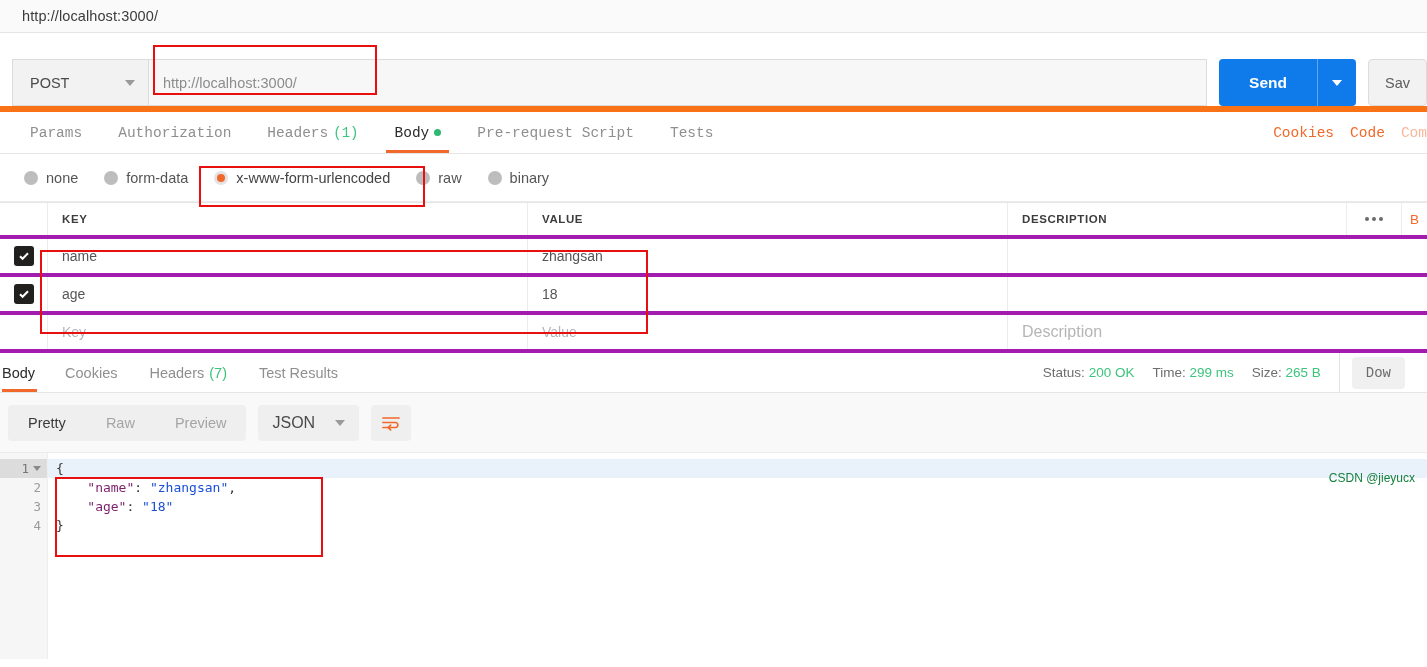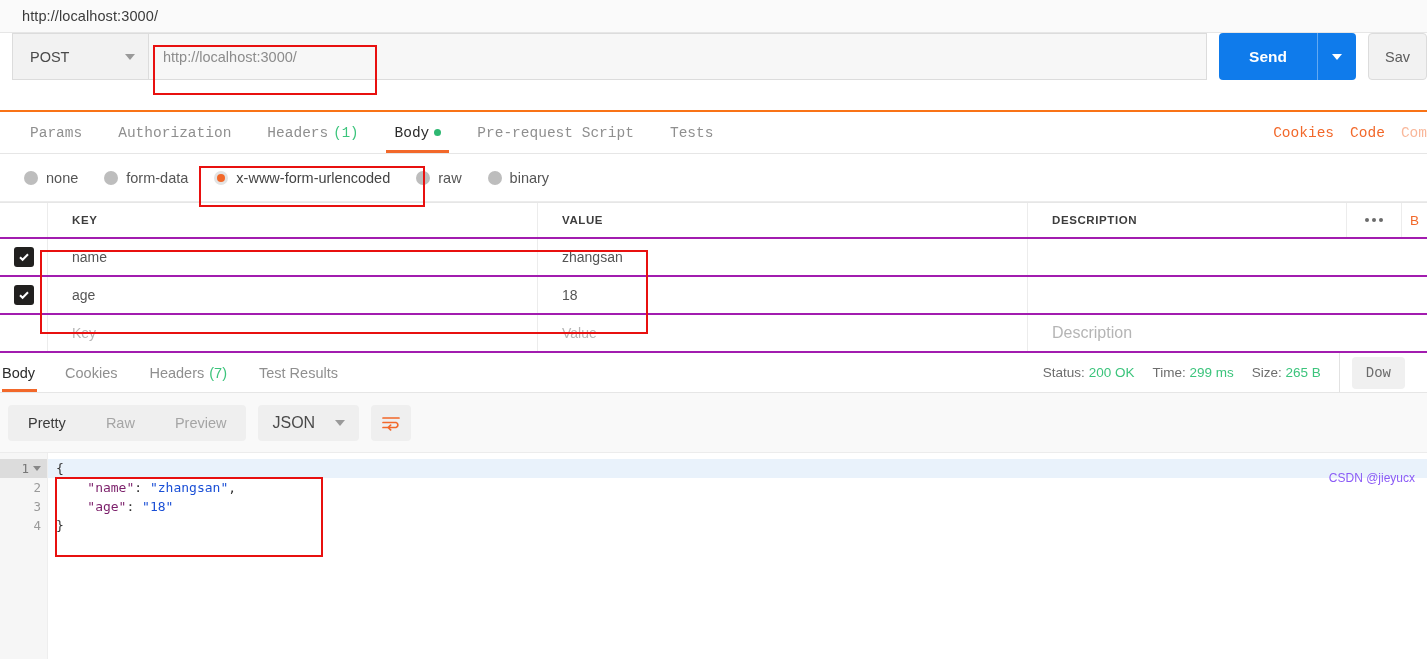--- a/index.html
+++ b/index.html
@@ -16,23 +16,23 @@
     height: 33px; background:#fafafa;
     border-bottom:1px solid #e6e6e6;
     display:flex; align-items:center;
   }
   .tabstrip .tab-title {
     padding-left: 22px; font-size: 14.5px; color:#3b3b3b; letter-spacing:.1px;
   }
 
   
   .urlbar {
-    height: 79px; display:flex; align-items:flex-start;
+    height: 79px; display:flex; align-items:flex-end;
     padding: 0 0 0 12px; gap:0; background:#fff;
-    border-bottom:2px solid #f97316;
+    border-bottom:6px solid #f97316;
   }
   .method-select {
     width: 136px; height: 47px; background:#f2f2f2;
     border:1px solid #dcdcdc; border-right:none;
     display:flex; align-items:center; justify-content:space-between;
     padding: 0 13px 0 17px; font-size:14.5px; color:#4a4a4a;
   }
   .caret-dn {
     width:0;height:0;border-left:5px solid transparent;border-right:5px solid transparent;
     border-top:6px solid #9a9a9a;
@@ -93,21 +93,21 @@
   .rad { display:flex; align-items:center; gap:8px; margin-right:26px; font-size:14.5px; color:#555; }
   .rad .dot { width:14px;height:14px;border-radius:50%;background:#bdbdbd; }
   .rad.sel .dot {
     background:#e3e3e3; display:flex;align-items:center;justify-content:center;
   }
   .rad.sel .dot::after { content:""; width:8px;height:8px;border-radius:50%;background:#f2682a;display:block; }
   .rad.sel span { color:#444; }
 
   
   .kvtable { border-top:1px solid #e6e6e6; }
-  .kvrow { display:flex; height:38px; border-bottom:2px solid #a21caf;gap:10px; }
+  .kvrow { display:flex; height:38px; border-bottom:4px solid #a21caf; }
   .kvrow.head { background:#fff; height:36px; }
   .cb-cell { width:48px; display:flex; align-items:center; justify-content:center;
              border-right:1px solid #ececec; }
   .cb { width:20px;height:20px;border-radius:3px;background:#21201f;display:flex;
         align-items:center;justify-content:center; }
   .cb svg { display:block; }
   .c-key { width:480px; border-right:1px solid #ececec; display:flex; align-items:center; padding-left:14px; }
   .c-val { width:480px; border-right:1px solid #ececec; display:flex; align-items:center; padding-left:14px; }
   .c-desc { flex:1; display:flex; align-items:center; padding-left:14px; }
   .kvrow.head .c-key, .kvrow.head .c-val, .kvrow.head .c-desc {
@@ -158,21 +158,21 @@
   .cl { height:19px; display:flex; align-items:center; padding-left:8px; white-space:pre; color:#333; }
   .cl.hl { background:#e9f2fb; }
   .k-str { color:#7b1f6a; }
   .v-str { color:#1a4fd6; }
   .punct { color:#333; }
 
   
   .ann { position:absolute; border:2px solid #e8100f; pointer-events:none; z-index:20; }
 
   
-  .wm { position:absolute; right:12px; bottom:6px; font-size:12px; color:#8b5cf6; }
+  .wm { position:absolute; right:12px; bottom:6px; font-size:12px; color:#15803d; }
 </style>
 </head>
 <body>
 
 <div class="app">
 
   <div class="tabstrip">
     <div class="tab-title">http://localhost:3000/</div>
   </div>
 

